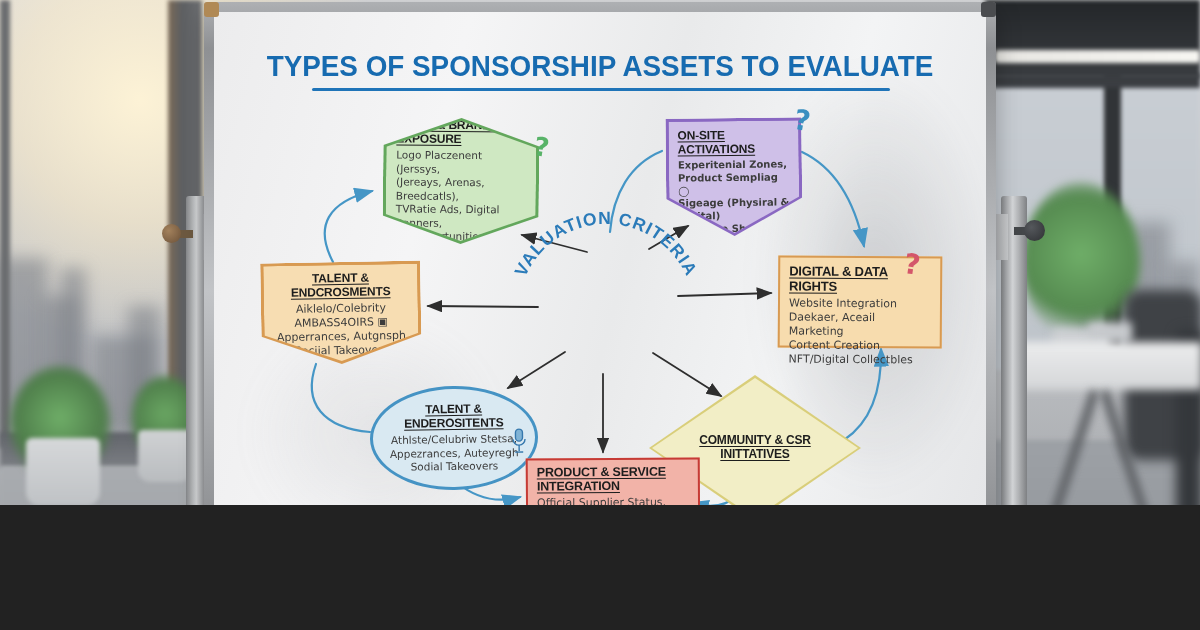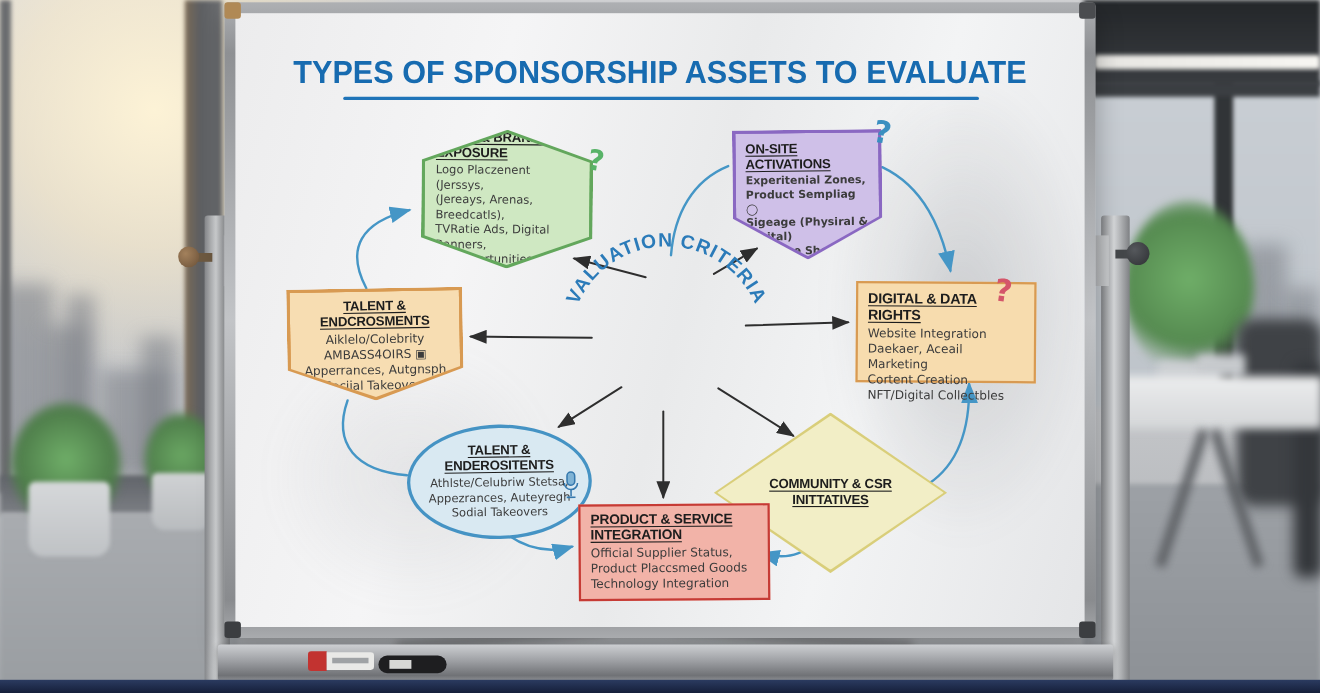--- a/index.html
+++ b/index.html
@@ -1,16 +1,16 @@
 <!DOCTYPE html>
 <html><head>
 <meta charset="utf-8">
 <style>
   html,body{margin:0;padding:0;background:#222;}
-  .stage{position:relative;width:1200px;height:630px;overflow:hidden;
+  .stage{position:relative;width:1200px;height:505px;overflow:hidden;
          font-family:"Liberation Sans",sans-serif;background:linear-gradient(180deg,#d9dadc 0%,#c3c5c8 60%,#a7aaae 100%);}
   .abs{position:absolute;}
   .blur2{filter:blur(2px);} .blur4{filter:blur(4px);} .blur6{filter:blur(6px);} .blur8{filter:blur(8px);}
 
   
   .glow{left:-120px;top:-140px;width:520px;height:480px;border-radius:50%;
         background:radial-gradient(circle,rgba(255,244,214,.95) 0%,rgba(255,238,200,.55) 35%,rgba(255,240,215,0) 70%);}
   .mullion-a{left:168px;top:0;width:34px;height:448px;background:linear-gradient(90deg,#7b6a56,#5d5f62 40%,#6e7073);}
   .mullion-b{left:0;top:0;width:10px;height:448px;background:#6a6c6f;}
   .sill{left:0;top:432px;width:216px;height:36px;background:linear-gradient(180deg,#61646a,#7c7f84);}

